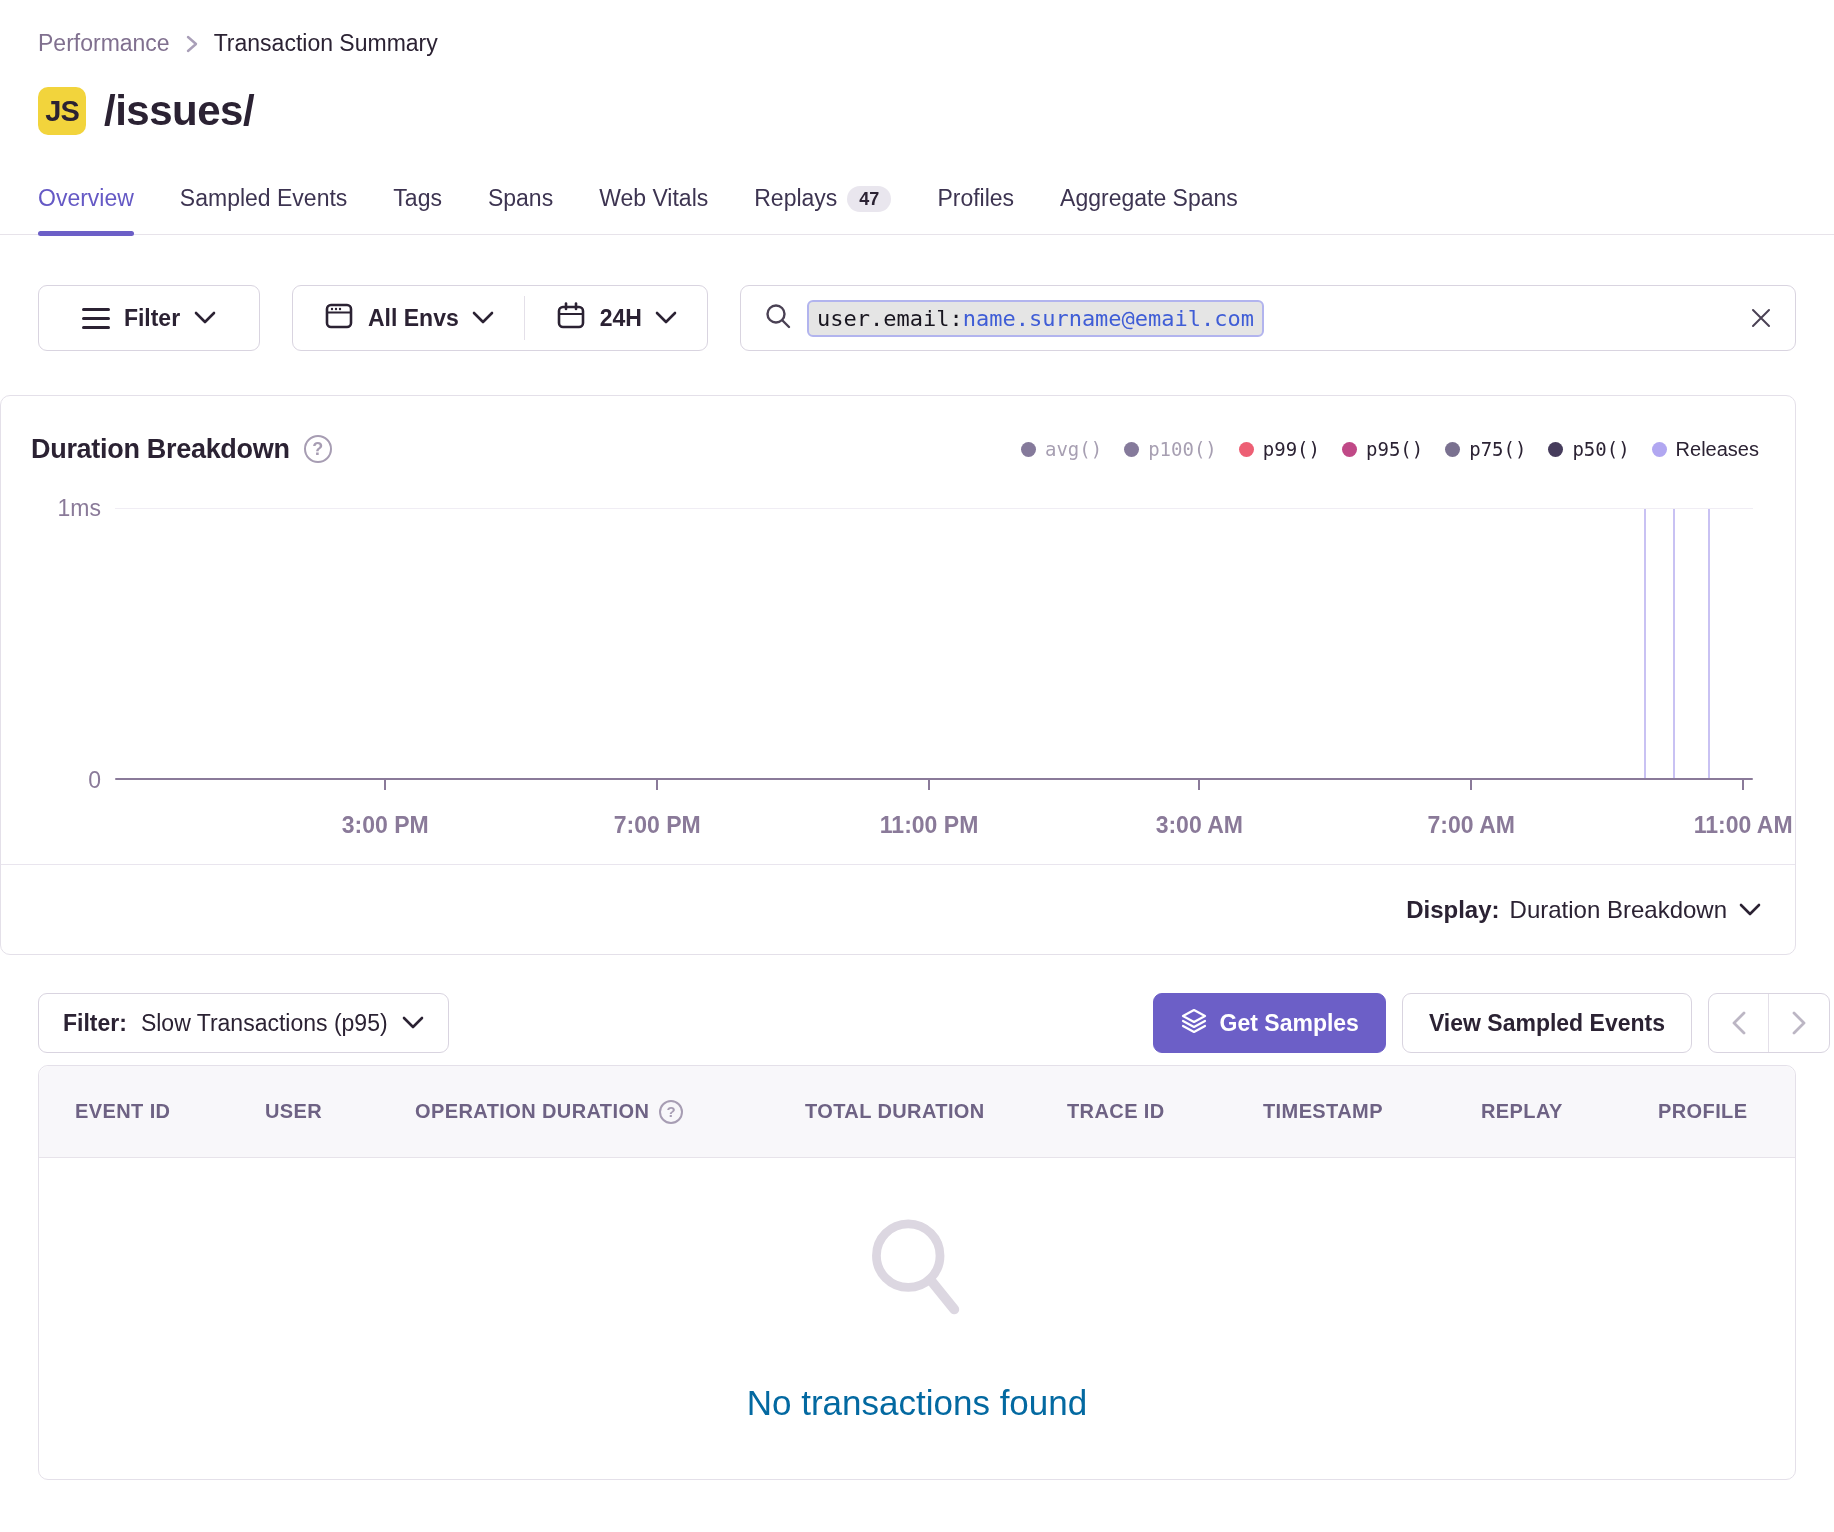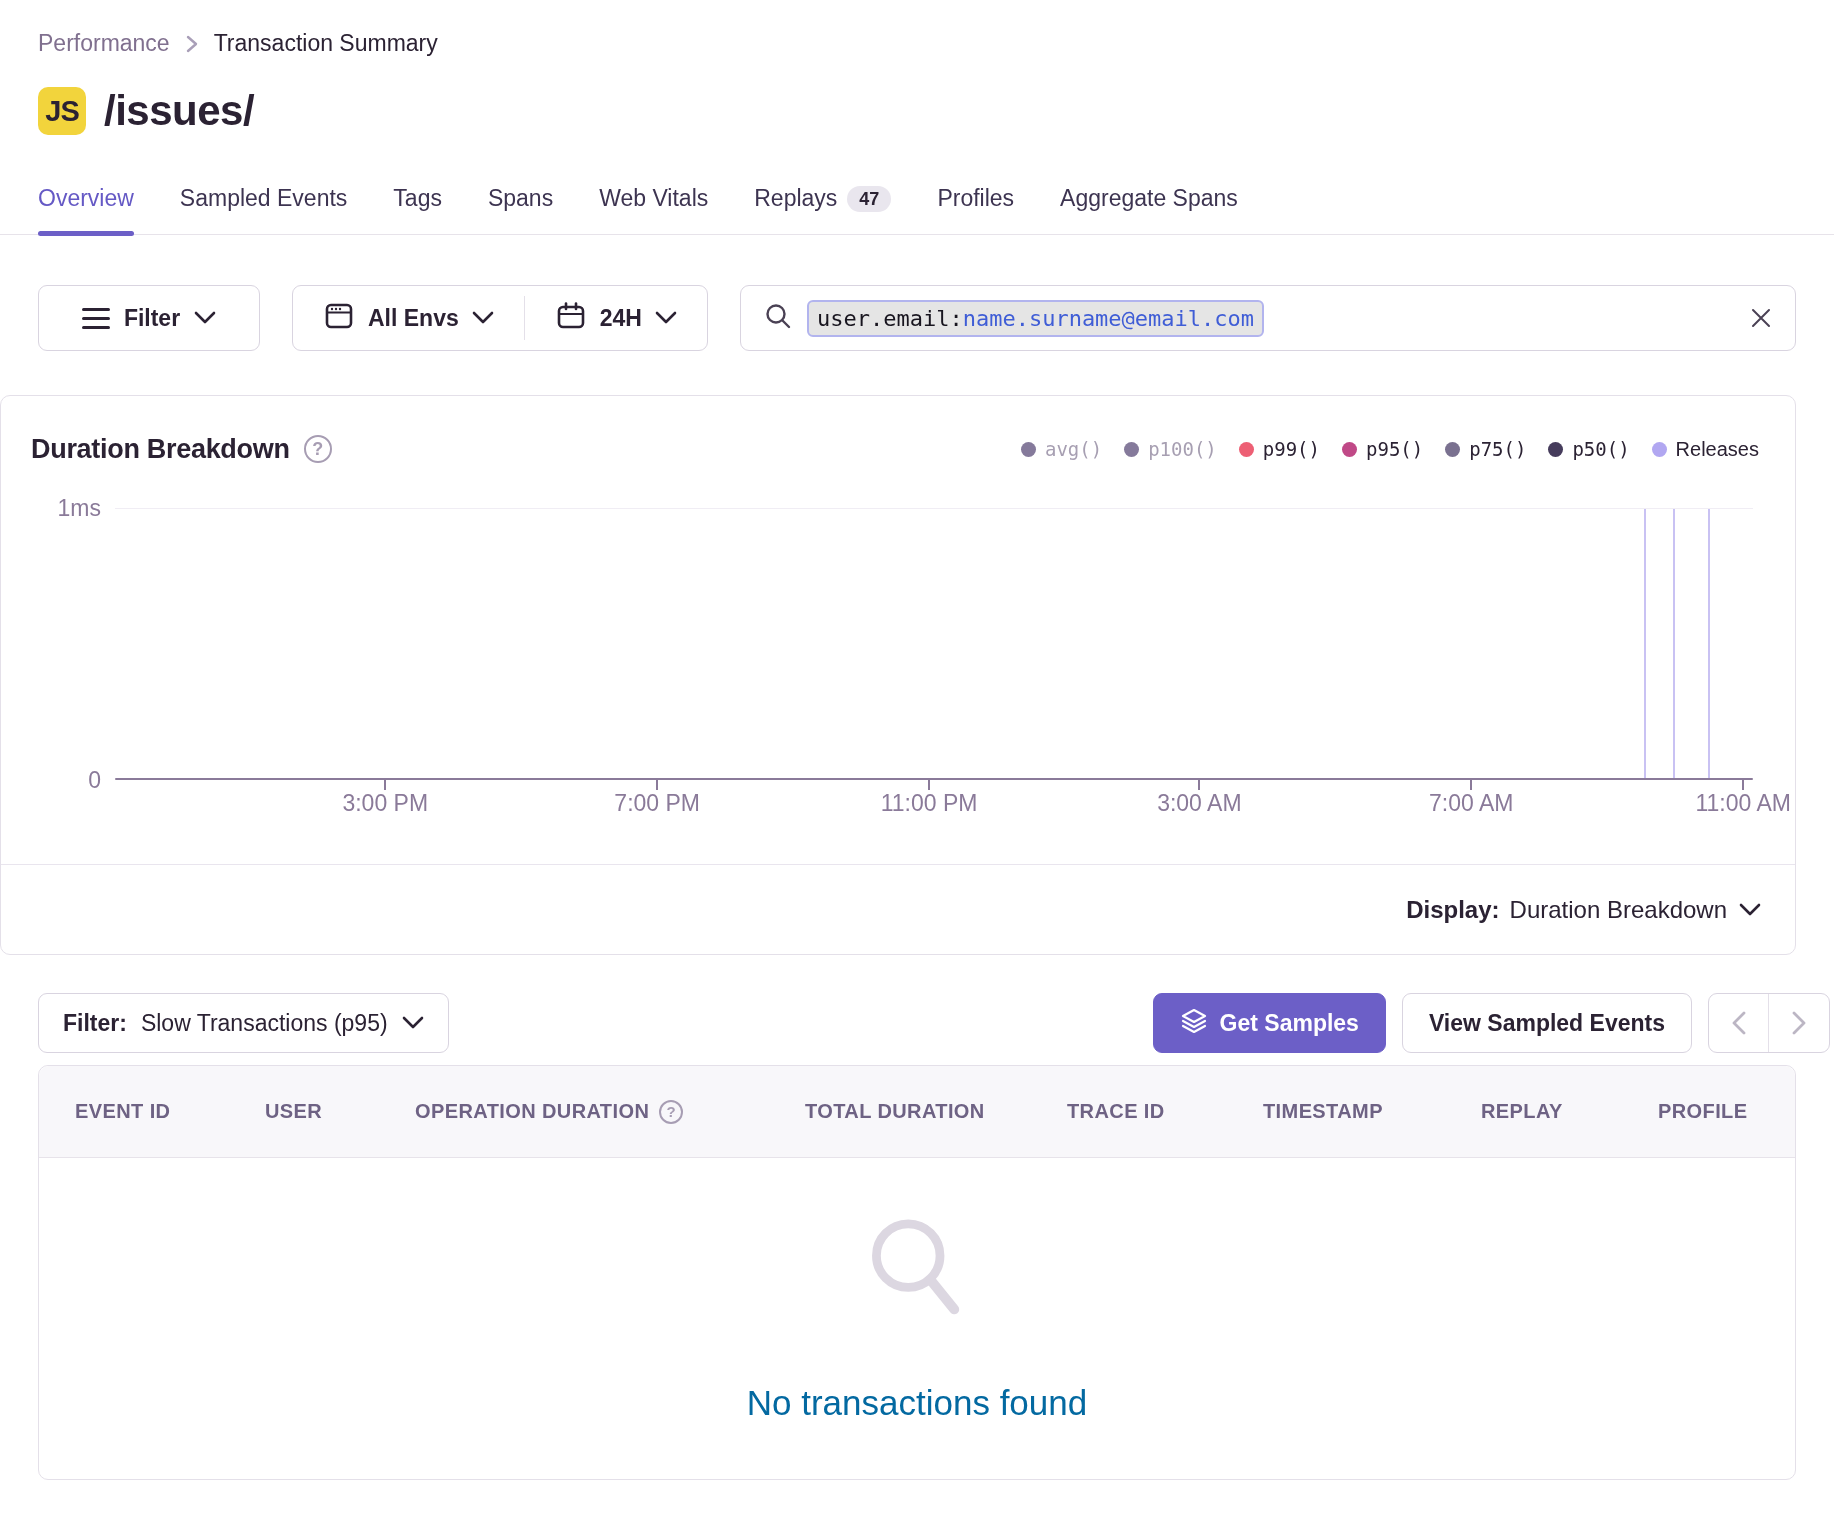--- a/index.html
+++ b/index.html
@@ -60,21 +60,21 @@
   .legend-item.dimmed .legend-label { color:#a79fb2; }
   .legend-item:last-child .legend-label { font-family:"Liberation Sans","DejaVu Sans",sans-serif; font-size:20px; }
 
   .chart-plot { position:relative; margin:36px 42px 0 114px; height:272px; }
   .gridline { position:absolute; left:0; right:0; top:0; height:1px; background:#f0edf4; }
   .x-axis { position:absolute; left:0; right:0; bottom:0; height:2px; background:#8a7a99; border-radius:1px; }
   .ylabel { position:absolute; left:-84px; width:70px; text-align:right; font-size:23px; color:#8a7a99; transform:translateY(-50%); }
   .ylabel.top { top:0; }
   .ylabel.bottom { top:272px; }
   .xtick { position:absolute; top:272px; width:2px; height:10px; background:#8a7a99; transform:translateX(-50%); }
-  .xlabel { position:absolute; top:282px; transform:translateX(-50%); font-size:23px; color:#8a7a99; white-space:nowrap; }
+  .xlabel { position:absolute; top:304px; transform:translateX(-50%); font-size:23px; color:#8a7a99; white-space:nowrap;font-weight:bold; }
   .release-line { position:absolute; top:1px; bottom:1px; width:2px; background:#c9c2f3; transform:translateX(-50%); }
 
   .display-row { border-top:1px solid #e9e5ee; margin-top:84px; height:91px; display:flex; align-items:center; justify-content:flex-end; padding-right:34px; gap:10px; }
   .display-label { font-size:24px; font-weight:bold; color:#2b2233; }
   .display-value { font-size:24px; color:#2b2233; display:flex; align-items:center; gap:12px; cursor:pointer; }
 
   
   .samples-row { display:flex; align-items:center; margin-top:38px; height:60px; margin-right:-34px; }
   .samples-filter { padding:0 24px; gap:14px; height:60px; border-radius:9px; }
   .samples-filter .flabel { font-size:23px; font-weight:bold; color:#2b2233; }

